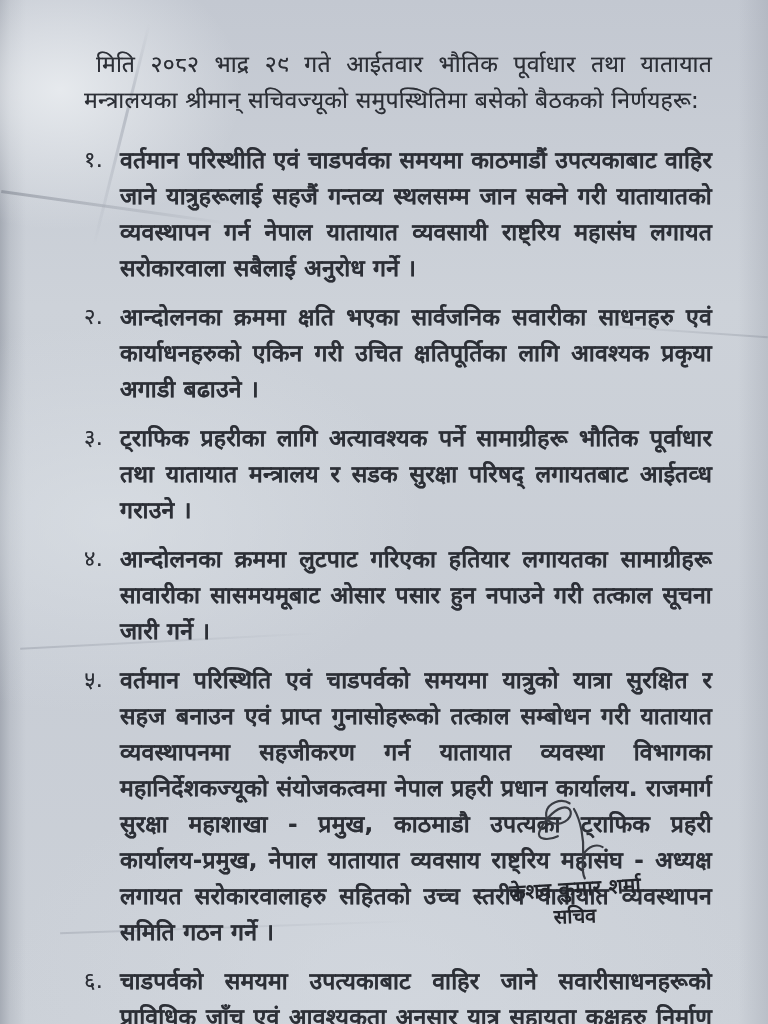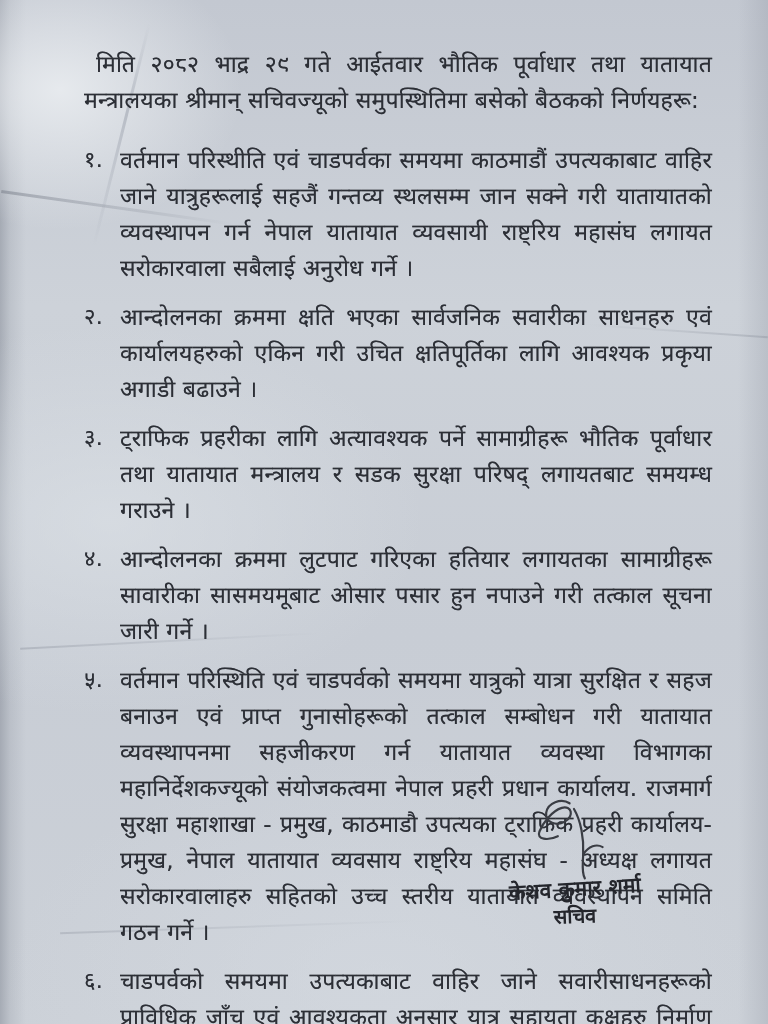--- a/index.html
+++ b/index.html
@@ -58,20 +58,21 @@
     display:flex;align-items:flex-start;
     margin-bottom:13px;
   }
   .decision .num{
     flex:0 0 36px;
     font-size:22px;
   }
   .decision .txt{
     flex:1 1 auto;
     text-align:justify;
+    font-weight:bold;
   }
   
   .sig-block{
     position:absolute;left:430px;top:795px;width:290px;
     text-align:center;
   }
   .sig-scribble{display:block;margin:0 auto -6px auto;transform:rotate(-4deg);}
   .sig-name{
     font-size:21px;font-weight:700;line-height:28px;
     transform:rotate(-3.5deg);
@@ -96,25 +97,25 @@
   <div class="content">
     <p class="heading">मिति २०८२ भाद्र २९ गते आईतवार भौतिक पूर्वाधार तथा यातायात मन्त्रालयका श्रीमान् सचिवज्यूको समुपस्थितिमा बसेको बैठकको निर्णयहरू:</p>
 
     <ol class="decisions">
       <li class="decision">
         <span class="num">१.</span>
         <span class="txt">वर्तमान परिस्थीति एवं चाडपर्वका समयमा काठमाडौं उपत्यकाबाट वाहिर जाने यात्रुहरूलाई सहजैं गन्तव्य स्थलसम्म जान सक्ने गरी यातायातको व्यवस्थापन गर्न नेपाल यातायात व्यवसायी राष्ट्रिय महासंघ लगायत सरोकारवाला सबैलाई अनुरोध गर्ने ।</span>
       </li>
       <li class="decision">
         <span class="num">२.</span>
-        <span class="txt">आन्दोलनका क्रममा क्षति भएका सार्वजनिक सवारीका साधनहरु एवं कार्यालयहरुको एकिन गरी उचित क्षतिपूर्तिका लागि आवश्यक प्रकृया अगाडी बढाउने ।</span>
+        <span class="txt">आन्दोलनका क्रममा क्षति भएका सार्वजनिक सवारीका साधनहरु एवं कार्याधनहरुको एकिन गरी उचित क्षतिपूर्तिका लागि आवश्यक प्रकृया अगाडी बढाउने ।</span>
       </li>
       <li class="decision">
         <span class="num">३.</span>
-        <span class="txt">ट्राफिक प्रहरीका लागि अत्यावश्यक पर्ने सामाग्रीहरू भौतिक पूर्वाधार तथा यातायात मन्त्रालय र सडक सुरक्षा परिषद् लगायतबाट समयम्ध गराउने ।</span>
+        <span class="txt">ट्राफिक प्रहरीका लागि अत्यावश्यक पर्ने सामाग्रीहरू भौतिक पूर्वाधार तथा यातायात मन्त्रालय र सडक सुरक्षा परिषद् लगायतबाट आईतव्ध गराउने ।</span>
       </li>
       <li class="decision">
         <span class="num">४.</span>
         <span class="txt">आन्दोलनका क्रममा लुटपाट गरिएका हतियार लगायतका सामाग्रीहरू सावारीका सासमयमूबाट ओसार पसार हुन नपाउने गरी तत्काल सूचना जारी गर्ने ।</span>
       </li>
       <li class="decision">
         <span class="num">५.</span>
         <span class="txt">वर्तमान परिस्थिति एवं चाडपर्वको समयमा यात्रुको यात्रा सुरक्षित र सहज बनाउन एवं प्राप्त गुनासोहरूको तत्काल सम्बोधन गरी यातायात व्यवस्थापनमा सहजीकरण गर्न यातायात व्यवस्था विभागका महानिर्देशकज्यूको संयोजकत्वमा नेपाल प्रहरी प्रधान कार्यालय. राजमार्ग सुरक्षा महाशाखा - प्रमुख, काठमाडौ उपत्यका ट्राफिक प्रहरी कार्यालय-प्रमुख, नेपाल यातायात व्यवसाय राष्ट्रिय महासंघ - अध्यक्ष लगायत सरोकारवालाहरु सहितको उच्च स्तरीय यातायात व्यवस्थापन समिति गठन गर्ने ।</span>
       </li>
       <li class="decision">

